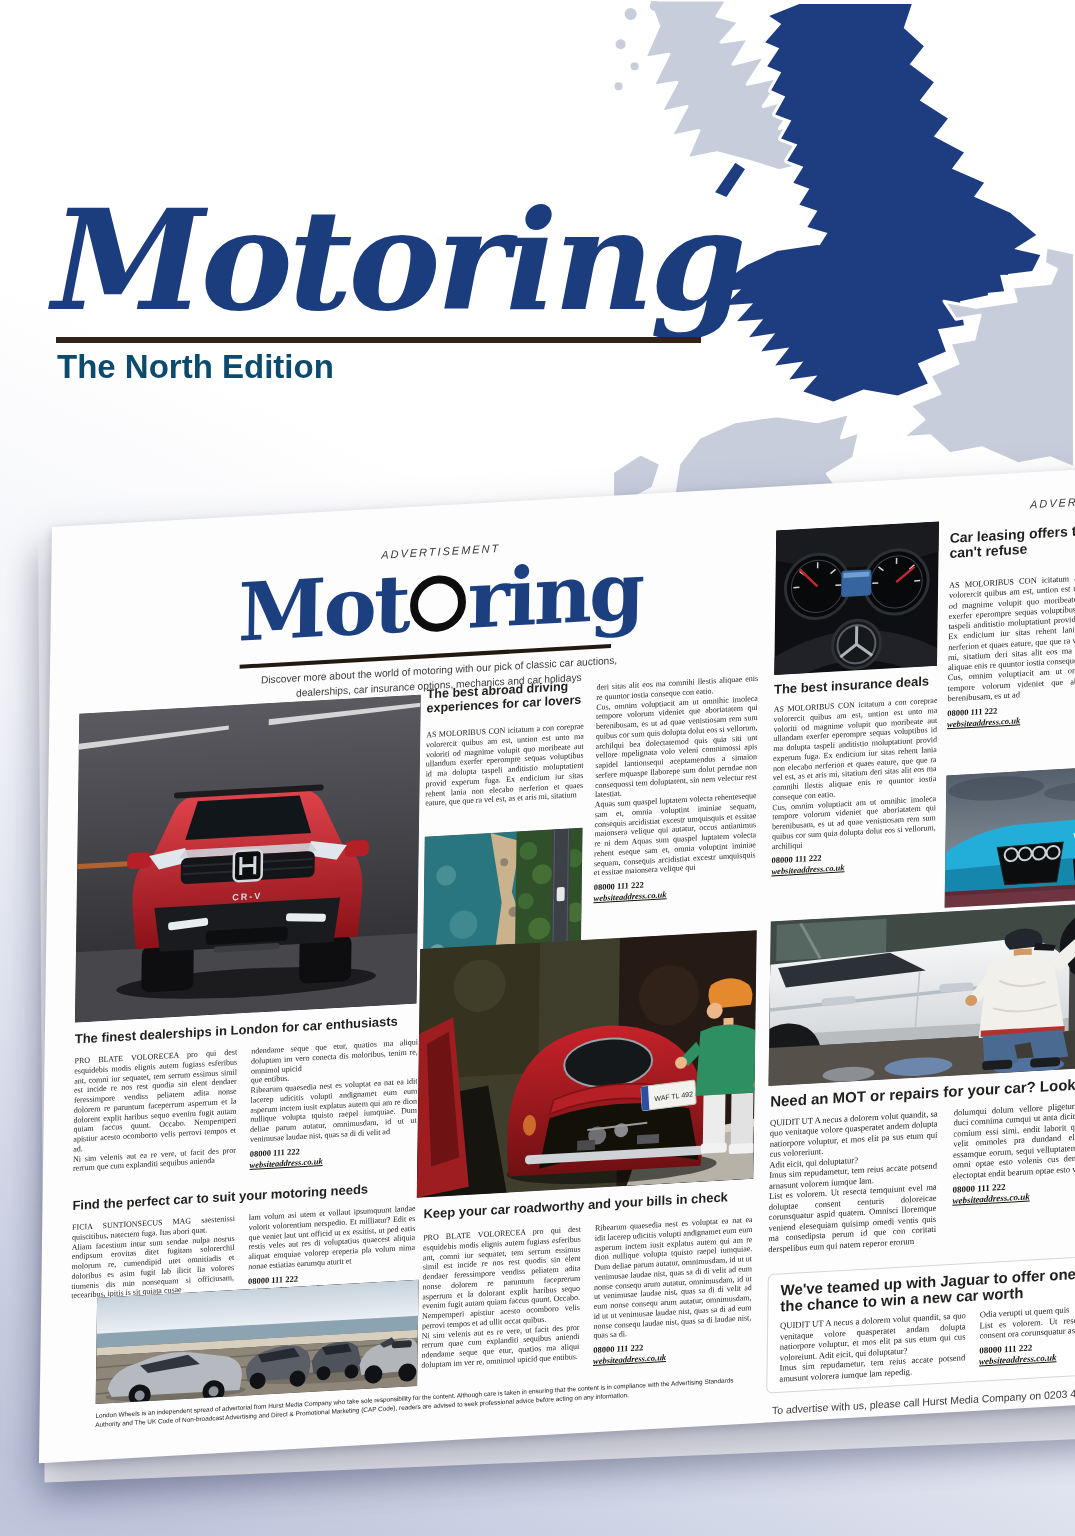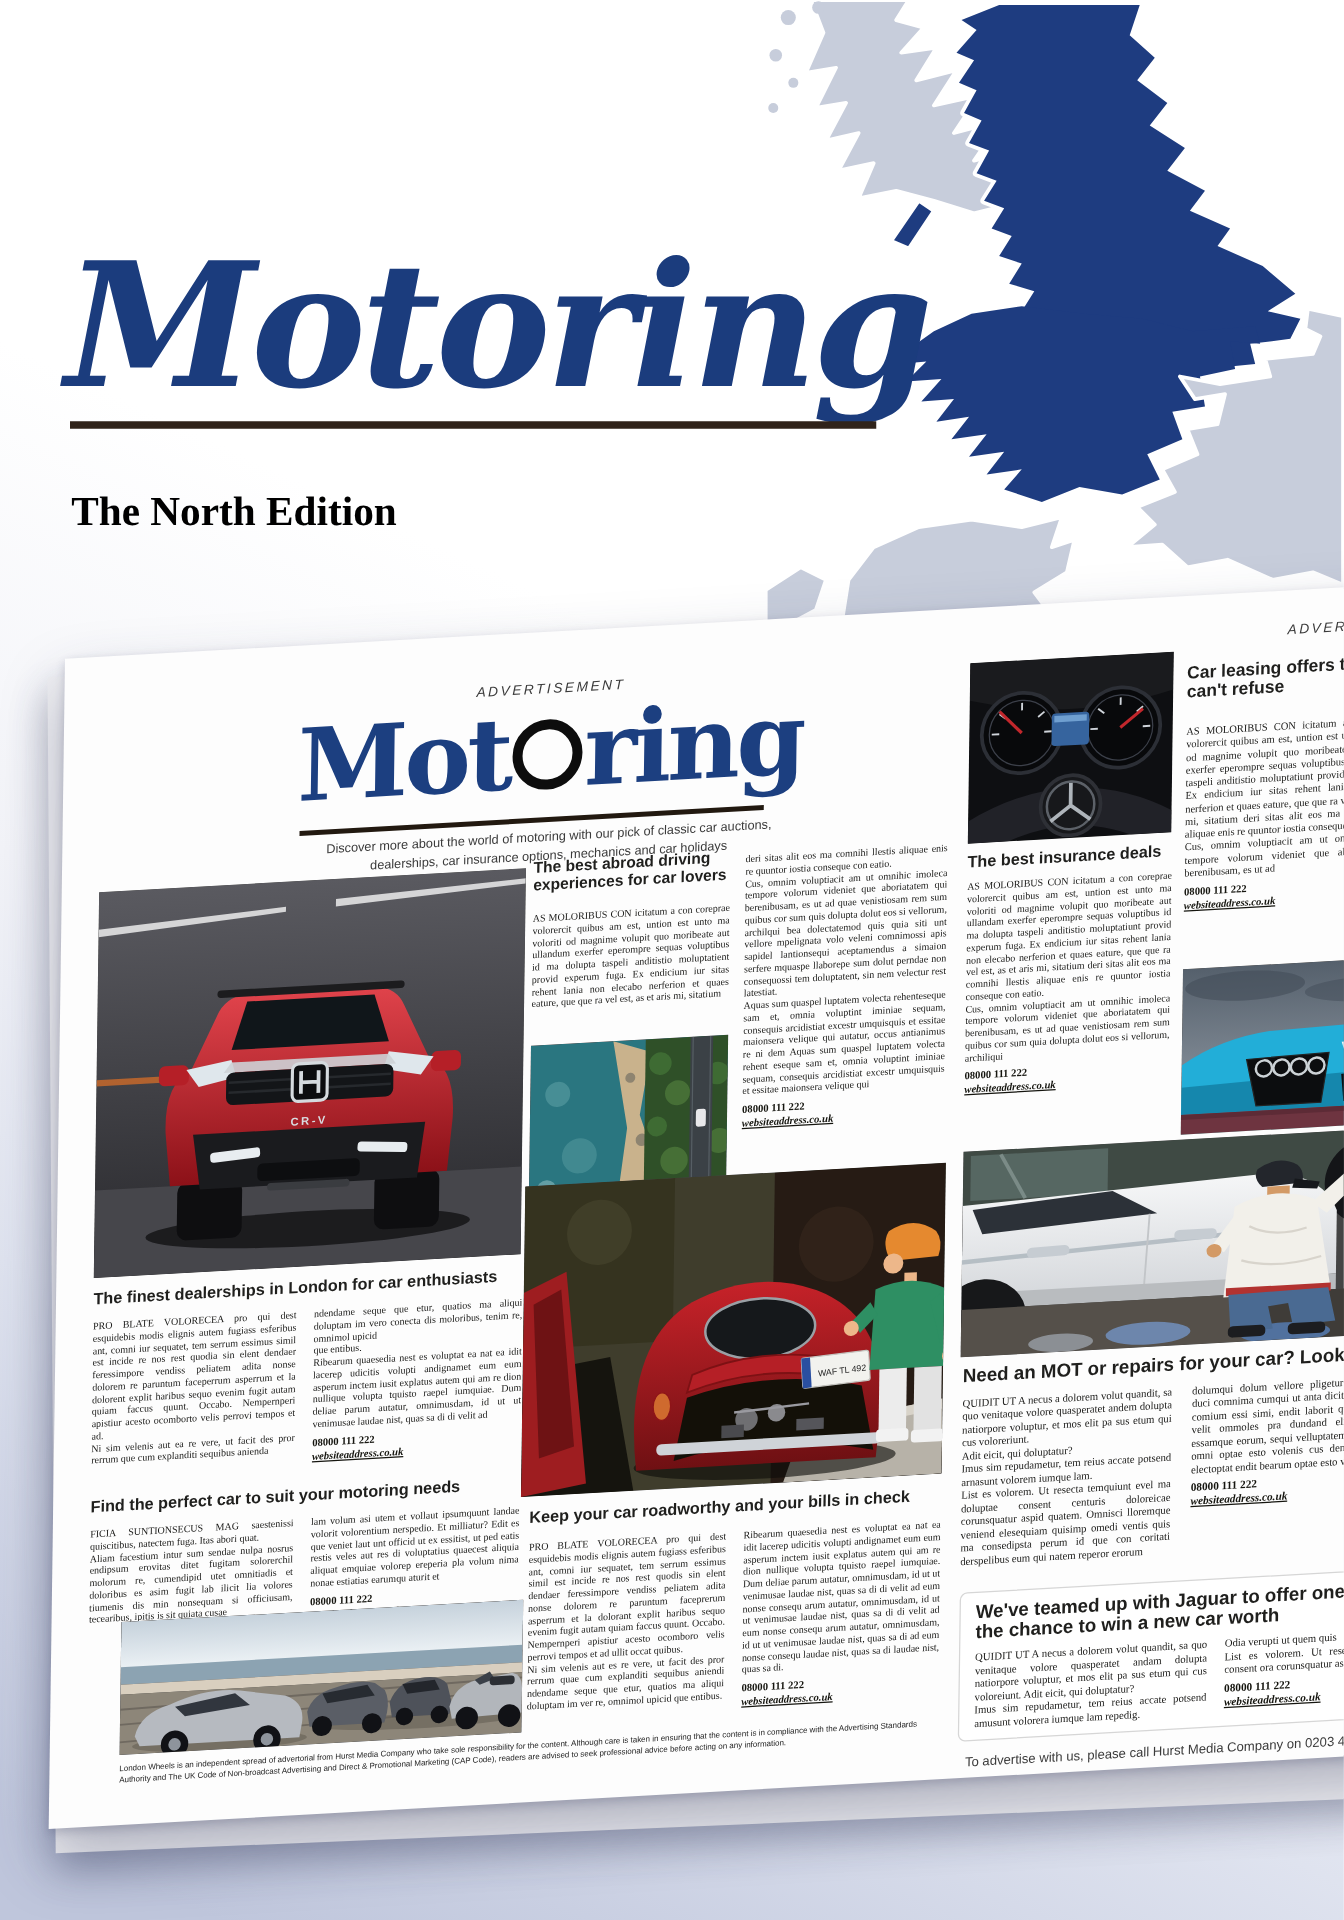--- a/index.html
+++ b/index.html
@@ -12,22 +12,22 @@
   .uk-map{position:absolute;left:612px;top:0;width:463px;height:502px;z-index:1;}
 
   
   .hero{position:absolute;left:0;top:0;width:800px;height:420px;z-index:2;}
   .hero-title{position:absolute;left:52px;top:192px;margin:0;
               font-family:"DejaVu Serif","Liberation Serif",serif;
               font-style:italic;font-weight:bold;font-size:138px;line-height:1;
               letter-spacing:-4px;color:#1b3c7d;}
   .hero-rule{position:absolute;left:56px;top:337px;width:645px;height:6px;background:#30231a;}
   .hero-sub{position:absolute;left:57px;top:348px;
-            font-family:Liberation Serif, serif;font-weight:bold;
-            font-size:33px;color:#000000;margin-top:44px;}
+            font-family:Liberation Sans, sans-serif;font-weight:bold;
+            font-size:33px;color:#0c4a6e;}
 
   
   .paper-under{position:absolute;left:38px;top:542px;width:1500px;height:940px;
                background:#f1f1f4;transform-origin:0 0;transform:rotate(-2.4deg) skewX(-2deg);
                box-shadow:0 14px 30px rgba(50,55,90,.30);z-index:3;}
   .paper{position:absolute;left:52px;top:527px;width:1500px;height:934px;background:#fdfdfd;
          transform-origin:0 0;transform:rotate(-3.2deg) skewX(-4deg);
          box-shadow:0 24px 48px rgba(50,55,90,.35),0 3px 8px rgba(50,55,90,.22);
          z-index:4;}
   .abs{position:absolute;}

